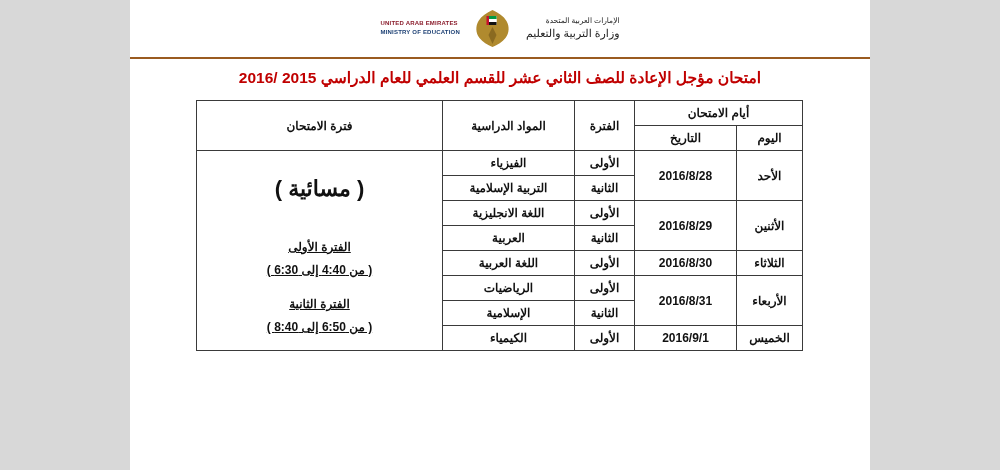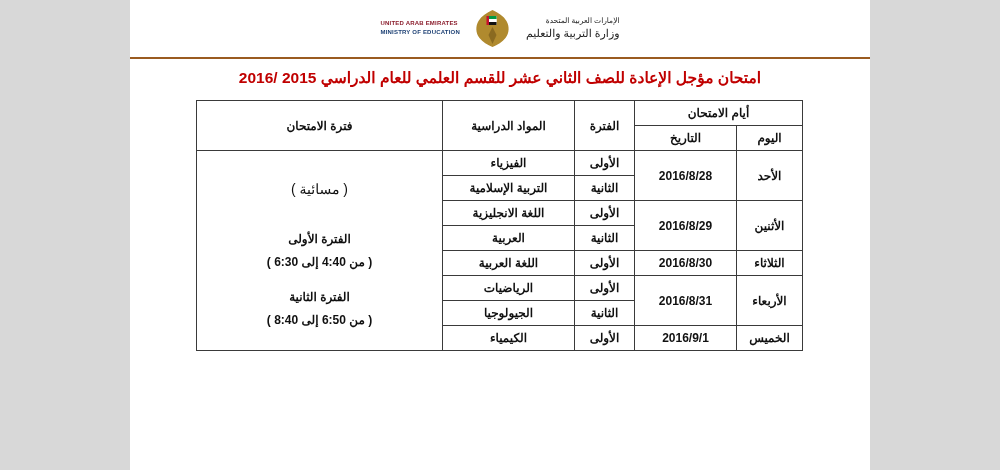--- a/index.html
+++ b/index.html
@@ -112,29 +112,30 @@
   td.hdr-cell   { height: 26px; font-size: 12.5px; }
   td.subject    { font-size: 12px; margin-left: 44px; }
   td.period     { font-size: 11.5px; }
   td.date       { font-size: 12.5px; }
   .time-cell {
     font-size: 12px;
     line-height: 1.9;
     padding: 4px 6px;
   }
   .time-cell .big {
-    font-size: 14px;
-    font-weight: normal;
+    font-size: 22px;
+    font-weight: bold;
     display: block;
     margin-bottom: 26px;
     margin-top: 6px;
   }
   .time-cell .ln {
     display: block;
     font-weight: bold;
+    text-decoration: underline;
   }
   .time-cell .gap { display:block; height: 12px; }
 </style>
 </head>
 <body>
 
 <div class="page">
 
   <div class="header">
     <div class="logo-block">
@@ -230,21 +231,21 @@
         </tr>
 
         <tr>
           <td class="day" rowspan="2">الأربعاء</td>
           <td class="date" rowspan="2">2016/8/31</td>
           <td class="period">الأولى</td>
           <td class="subject">الرياضيات</td>
         </tr>
         <tr>
           <td class="period">الثانية</td>
-          <td class="subject">الجيولوجيا</td>
+          <td class="subject">الإسلامية</td>
         </tr>
 
         <tr>
           <td class="day">الخميس</td>
           <td class="date">2016/9/1</td>
           <td class="period">الأولى</td>
           <td class="subject">الكيمياء</td>
         </tr>
       </tbody>
     </table>

